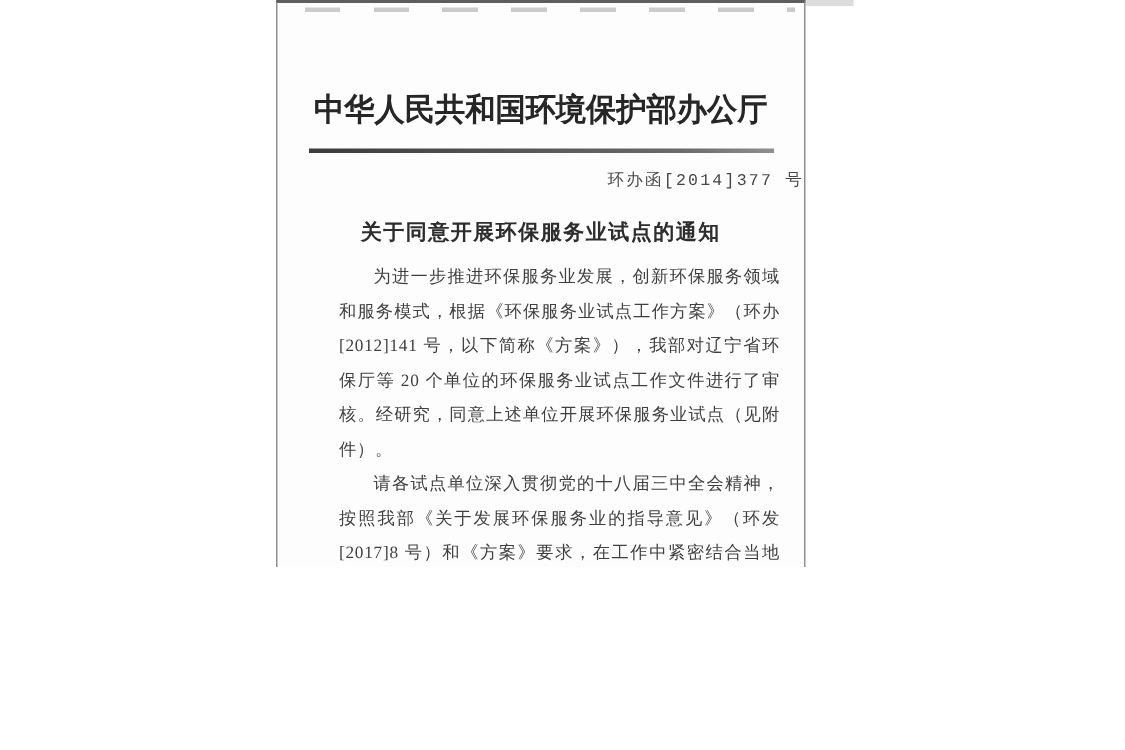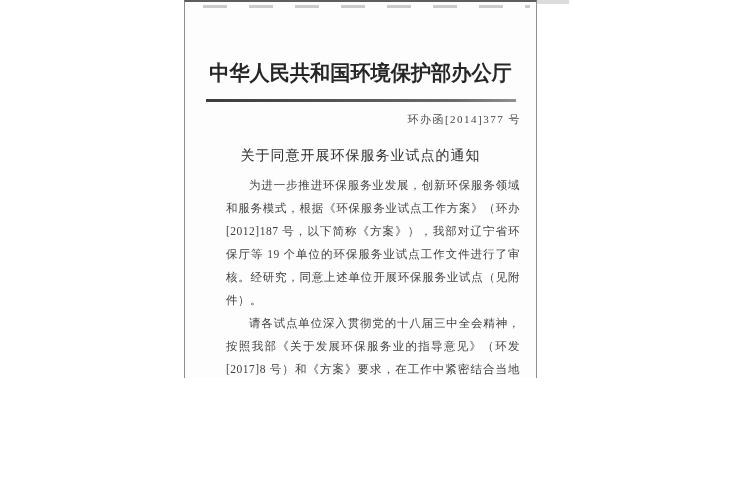--- a/index.html
+++ b/index.html
@@ -67,35 +67,36 @@
     position: absolute;
     top: 97px;
     left: 21px;
     right: 20px;
     height: 3px;
     background: linear-gradient(90deg, #3c3c3c, #6b6b6b 80%, #8f8f8f);
   }
   .doc-number {
     position: absolute;
     top: 110px;
-    right: 15px;
+    right: 0;
     font-size: 11px;
     letter-spacing: 1.5px;
     color: #474747;
+    font-family: Liberation Mono, monospace;
   }
   .subject {
     position: absolute;
     top: 145px;
     left: 0;
     right: 0;
     margin: 0;
     text-align: center;
     font-size: 14px;
     line-height: 18px;
-    font-weight: normal;
+    font-weight: bold;
     letter-spacing: 1px;
     color: #2d2d2d;
   }
   .body-block {
     position: absolute;
     top: 172px;
     left: 41px;
     right: 16px;
     font-size: 11.5px;
     line-height: 23px;
@@ -130,20 +131,20 @@
 
     <h1 class="letterhead">中华人民共和国环境保护部办公厅</h1>
 
     <div class="letterhead-rule"></div>
 
     <div class="doc-number">环办函[2014]377 号</div>
 
     <h2 class="subject">关于同意开展环保服务业试点的通知</h2>
 
     <div class="body-block">
-      <p class="para">为进一步推进环保服务业发展，创新环保服务领域和服务模式，根据《环保服务业试点工作方案》（环办[2012]187 号，以下简称《方案》），我部对辽宁省环保厅等 19 个单位的环保服务业试点工作文件进行了审核。经研究，同意上述单位开展环保服务业试点（见附件）。</p>
+      <p class="para">为进一步推进环保服务业发展，创新环保服务领域和服务模式，根据《环保服务业试点工作方案》（环办[2012]141 号，以下简称《方案》），我部对辽宁省环保厅等 20 个单位的环保服务业试点工作文件进行了审核。经研究，同意上述单位开展环保服务业试点（见附件）。</p>
       <p class="para">请各试点单位深入贯彻党的十八届三中全会精神，按照我部《关于发展环保服务业的指导意见》（环发[2017]8 号）和《方案》要求，在工作中紧密结合当地环保服务实际需求，针对阻碍环保服务业发展的突出问题，积极探索创新环保服务业发展路径和服务模式，提高服务质量，为改善环境质量，建设生态文明做出贡献。</p>
       <p class="para">在我部环保服务业试点工作基础上，各地方可参照《方案》自行开展试点工作，有关进展情况及时反馈我部。</p>
     </div>
 
     <div class="footer-rule"></div>
   </div>
 </div>
 
 </body></html>

